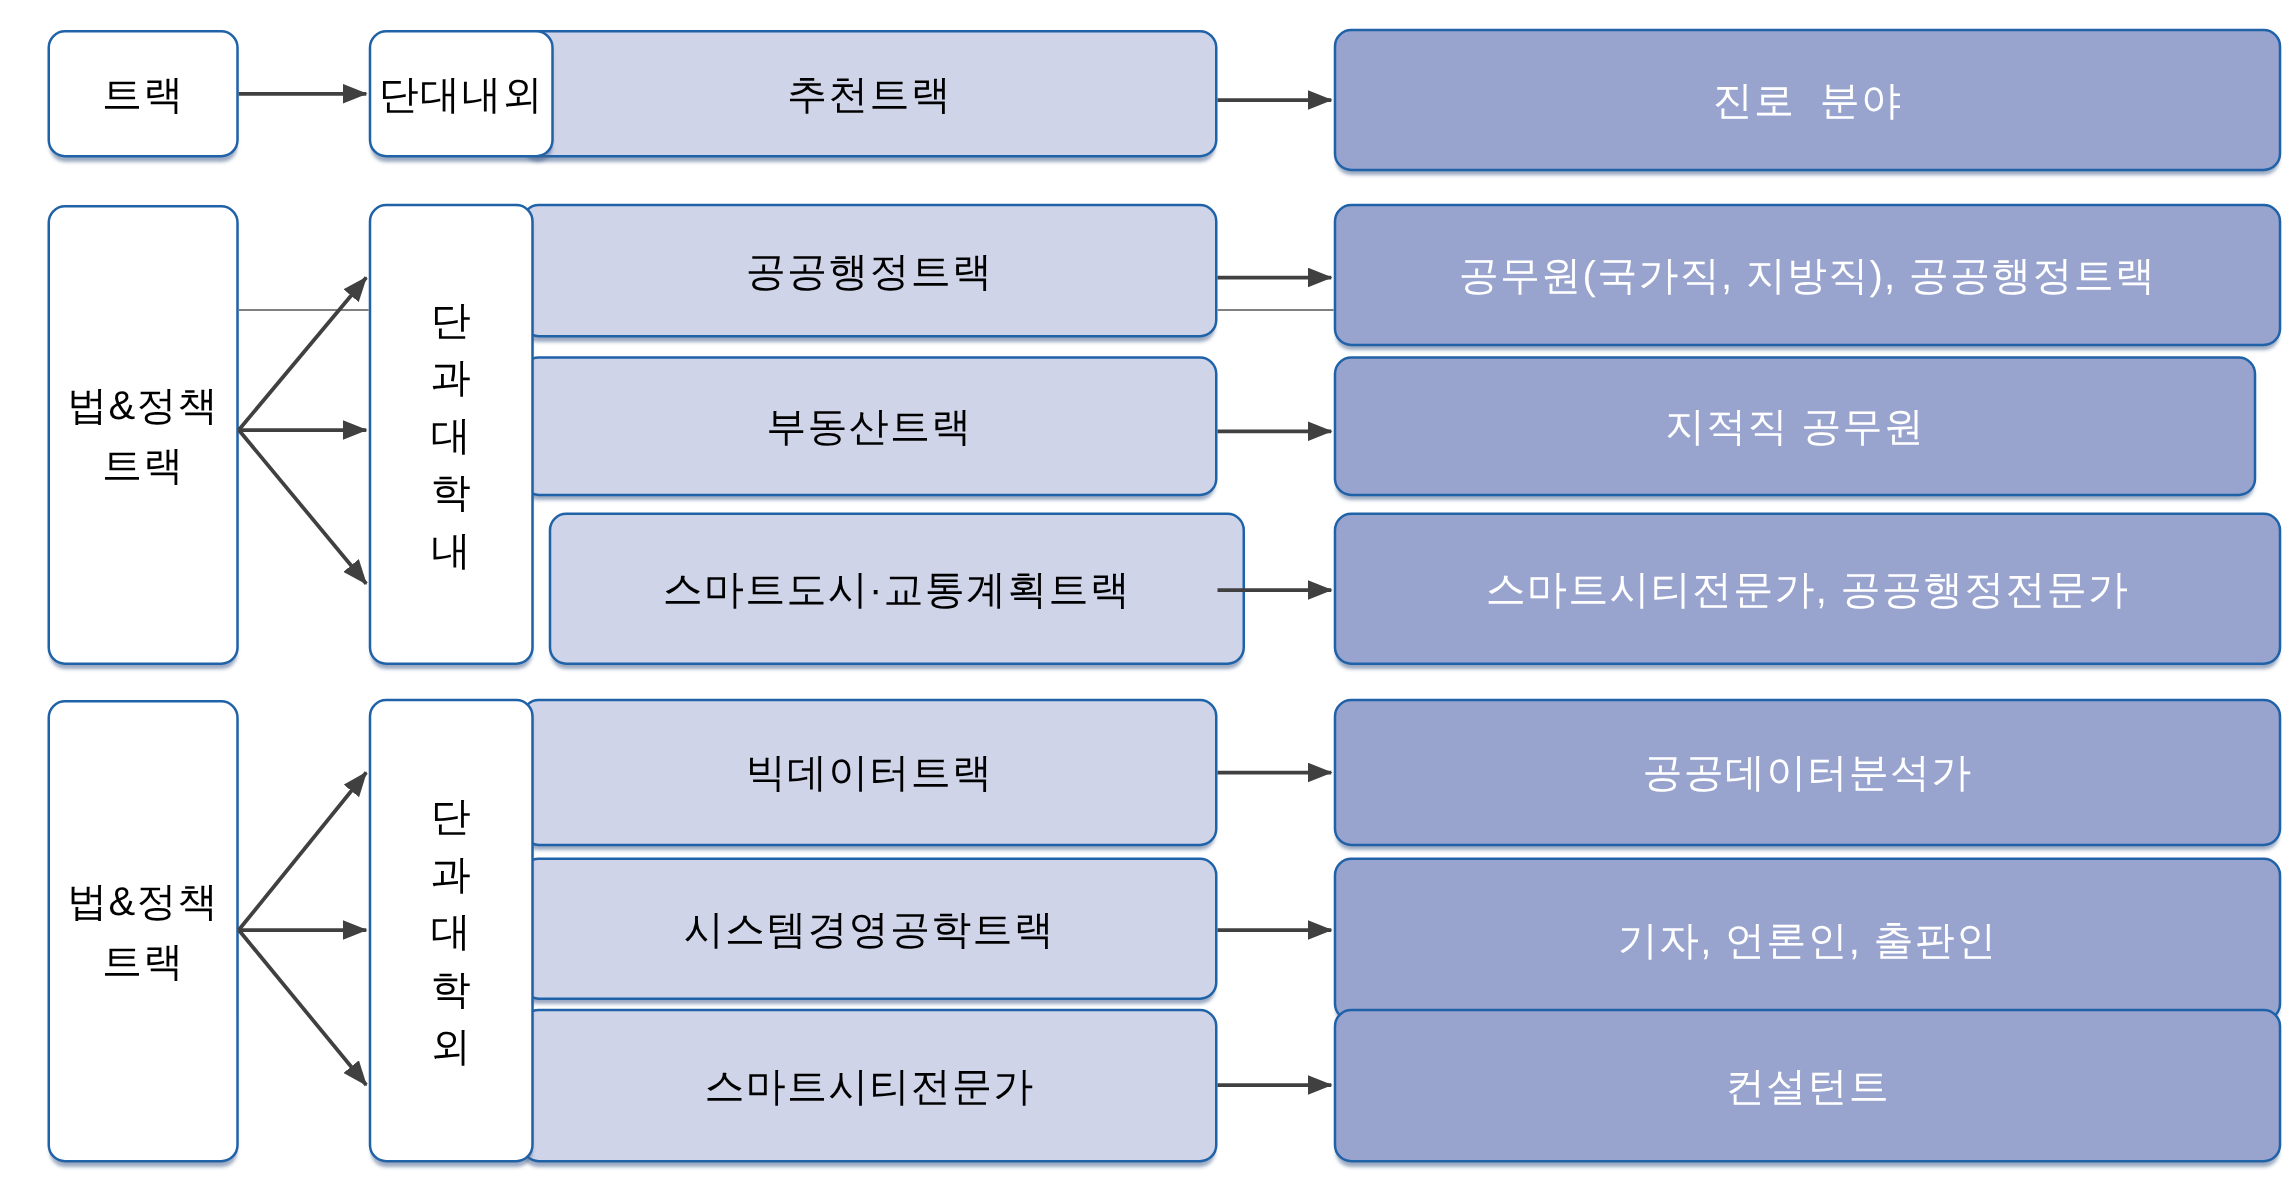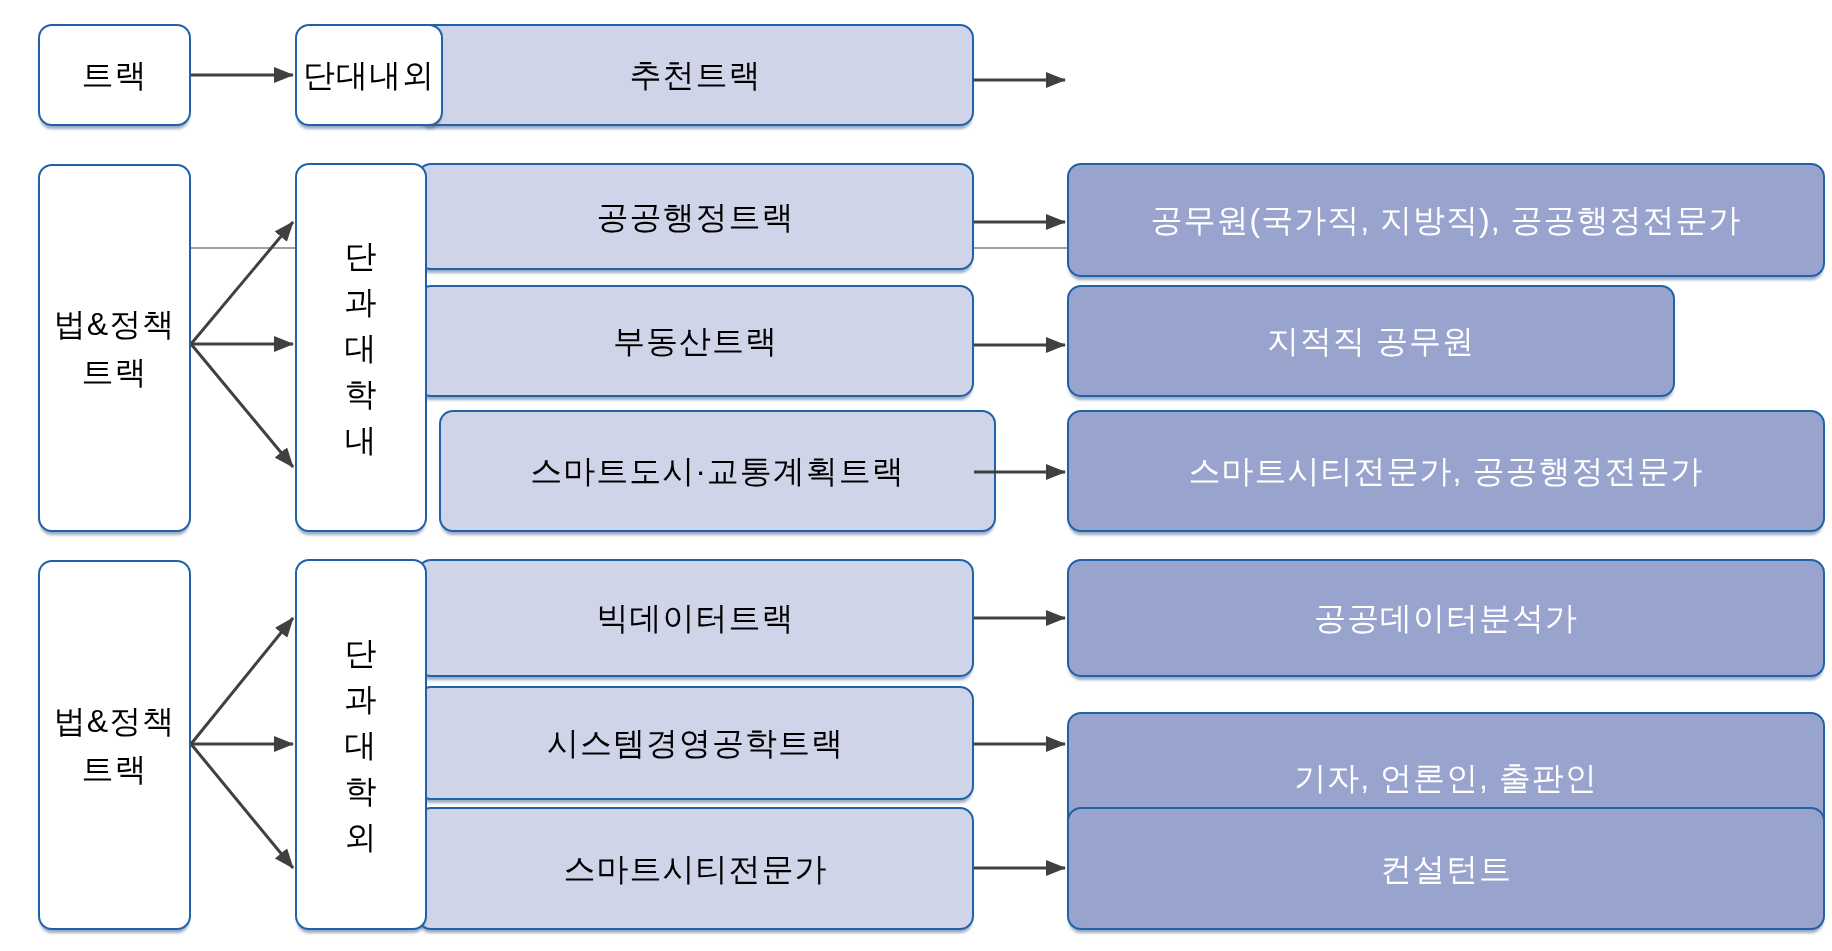--- a/index.html
+++ b/index.html
@@ -75,20 +75,23 @@
 
   <div class="box white" style="left:26px;top:24px;width:153px;height:102px">
     <span class="lbl">트랙</span>
   </div>
   <div class="box white" style="left:283px;top:24px;width:148px;height:102px">
     <span class="lbl">단대내외</span>
   </div>
   <div class="box track" style="left:405px;top:24px;width:557px;height:102px">
     <span class="lbl">추천트랙</span>
   </div>
+  <div class="box career" style="left:1055px;top:23px;width:758px;height:114px">
+    <span class="lbl pre">진로  분야</span>
+  </div>
 
   <div class="box white" style="left:26px;top:164px;width:153px;height:368px">
     <span class="lbl">법&amp;정책
 트랙</span>
   </div>
   <div class="box white" style="left:283px;top:163px;width:132px;height:369px">
     <span class="lbl vertical">단
 과
 대
 학
@@ -99,23 +102,23 @@
     <span class="lbl">공공행정트랙</span>
   </div>
   <div class="box track" style="left:405px;top:285px;width:557px;height:112px">
     <span class="lbl">부동산트랙</span>
   </div>
   <div class="box track" style="left:427px;top:410px;width:557px;height:122px">
     <span class="lbl">스마트도시·교통계획트랙</span>
   </div>
 
   <div class="box career" style="left:1055px;top:163px;width:758px;height:114px">
-    <span class="lbl">공무원(국가직, 지방직), 공공행정전문가</span>
+    <span class="lbl">공무원(국가직, 지방직), 공공행정트랙</span>
   </div>
-  <div class="box career" style="left:1055px;top:285px;width:608px;height:112px">
+  <div class="box career" style="left:1055px;top:285px;width:738px;height:112px">
     <span class="lbl">지적직 공무원</span>
   </div>
   <div class="box career" style="left:1055px;top:410px;width:758px;height:122px">
     <span class="lbl">스마트시티전문가, 공공행정전문가</span>
   </div>
 
   <div class="box white" style="left:26px;top:560px;width:153px;height:370px">
     <span class="lbl">법&amp;정책
 트랙</span>
   </div>
@@ -133,20 +136,20 @@
   <div class="box track" style="left:405px;top:686px;width:557px;height:114px">
     <span class="lbl">시스템경영공학트랙</span>
   </div>
   <div class="box track" style="left:405px;top:807px;width:557px;height:123px">
     <span class="lbl">스마트시티전문가</span>
   </div>
 
   <div class="box career" style="left:1055px;top:559px;width:758px;height:118px">
     <span class="lbl">공공데이터분석가</span>
   </div>
-  <div class="box career" style="left:1055px;top:712px;width:758px;height:131px">
+  <div class="box career" style="left:1055px;top:686px;width:758px;height:131px">
     <span class="lbl">기자, 언론인, 출판인</span>
   </div>
   <div class="box career" style="left:1055px;top:807px;width:758px;height:123px">
     <span class="lbl">컨설턴트</span>
   </div>
 
 </div>
 
 </body></html>

